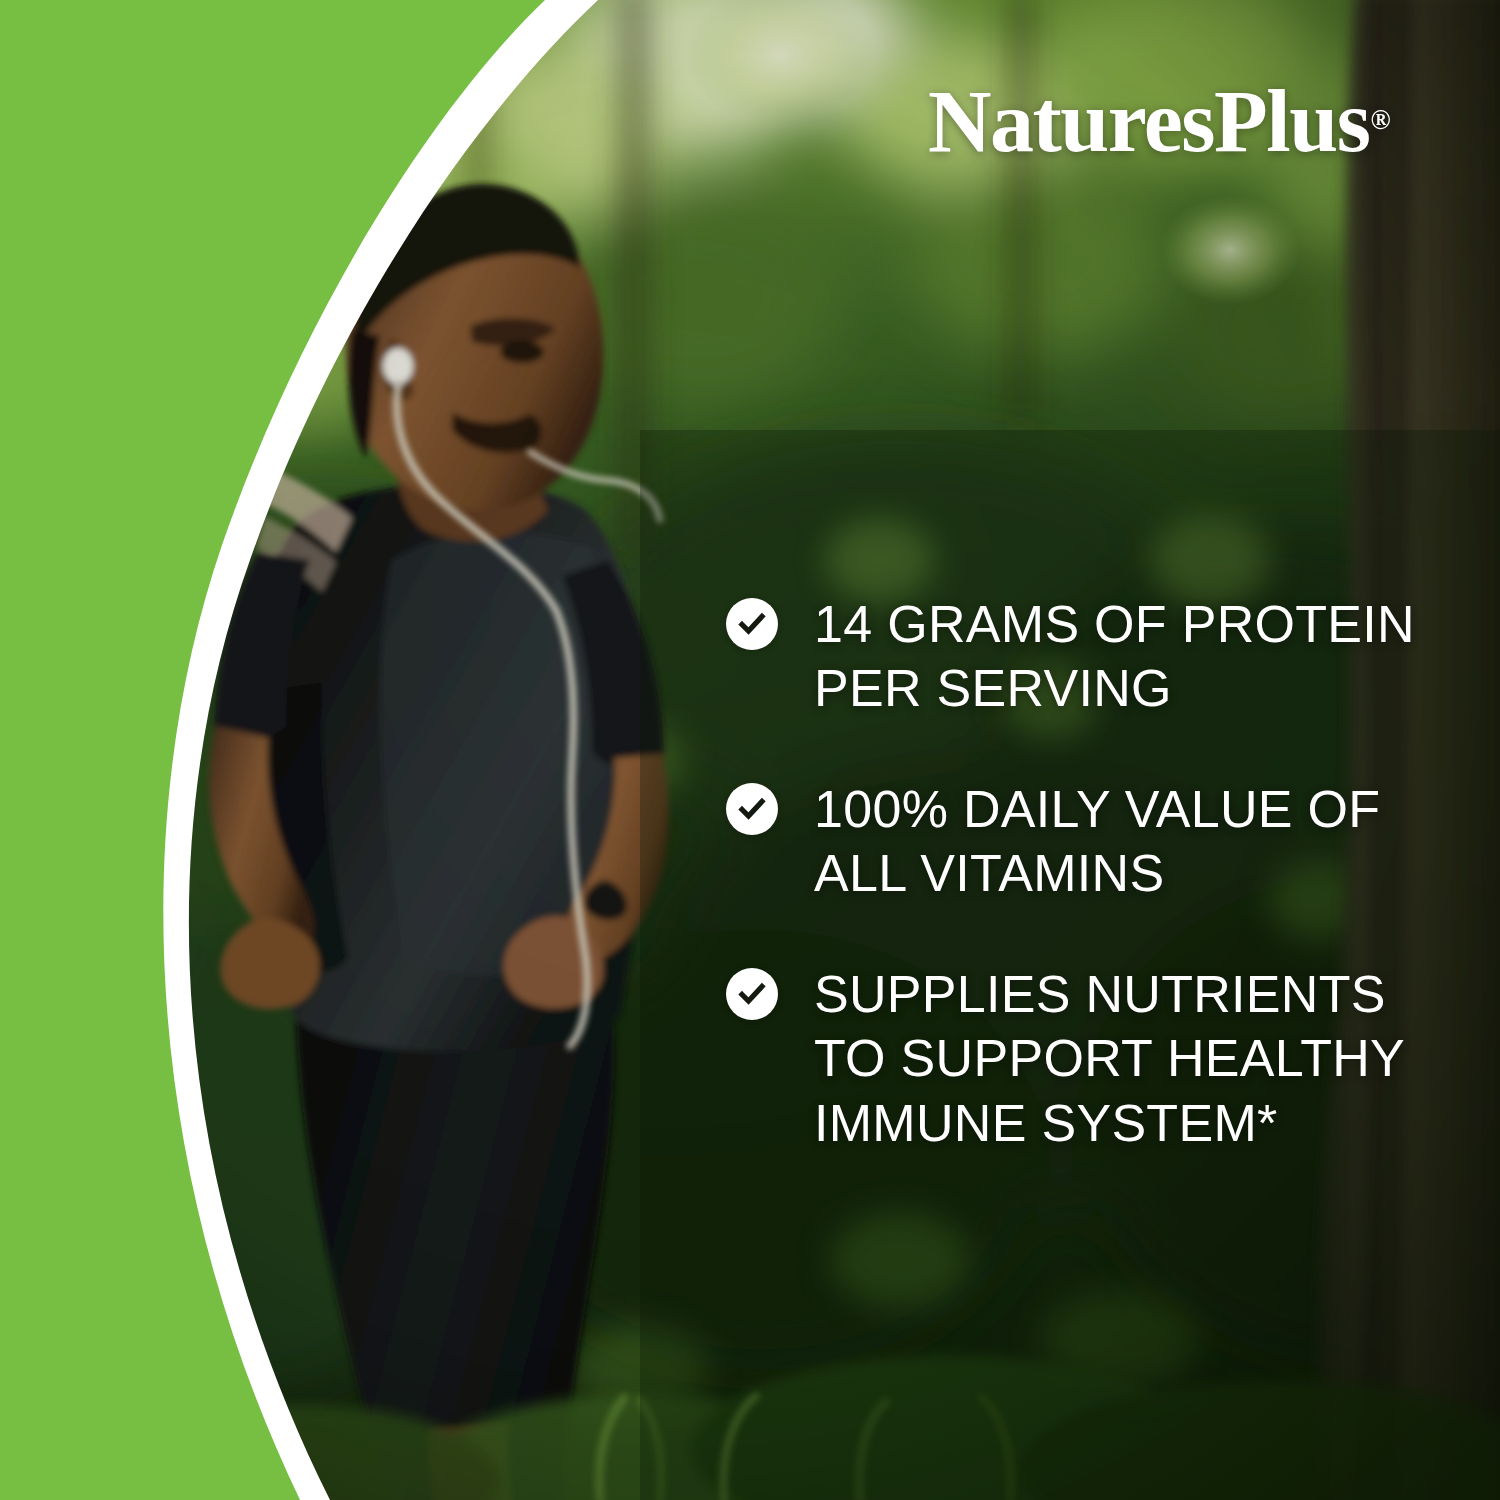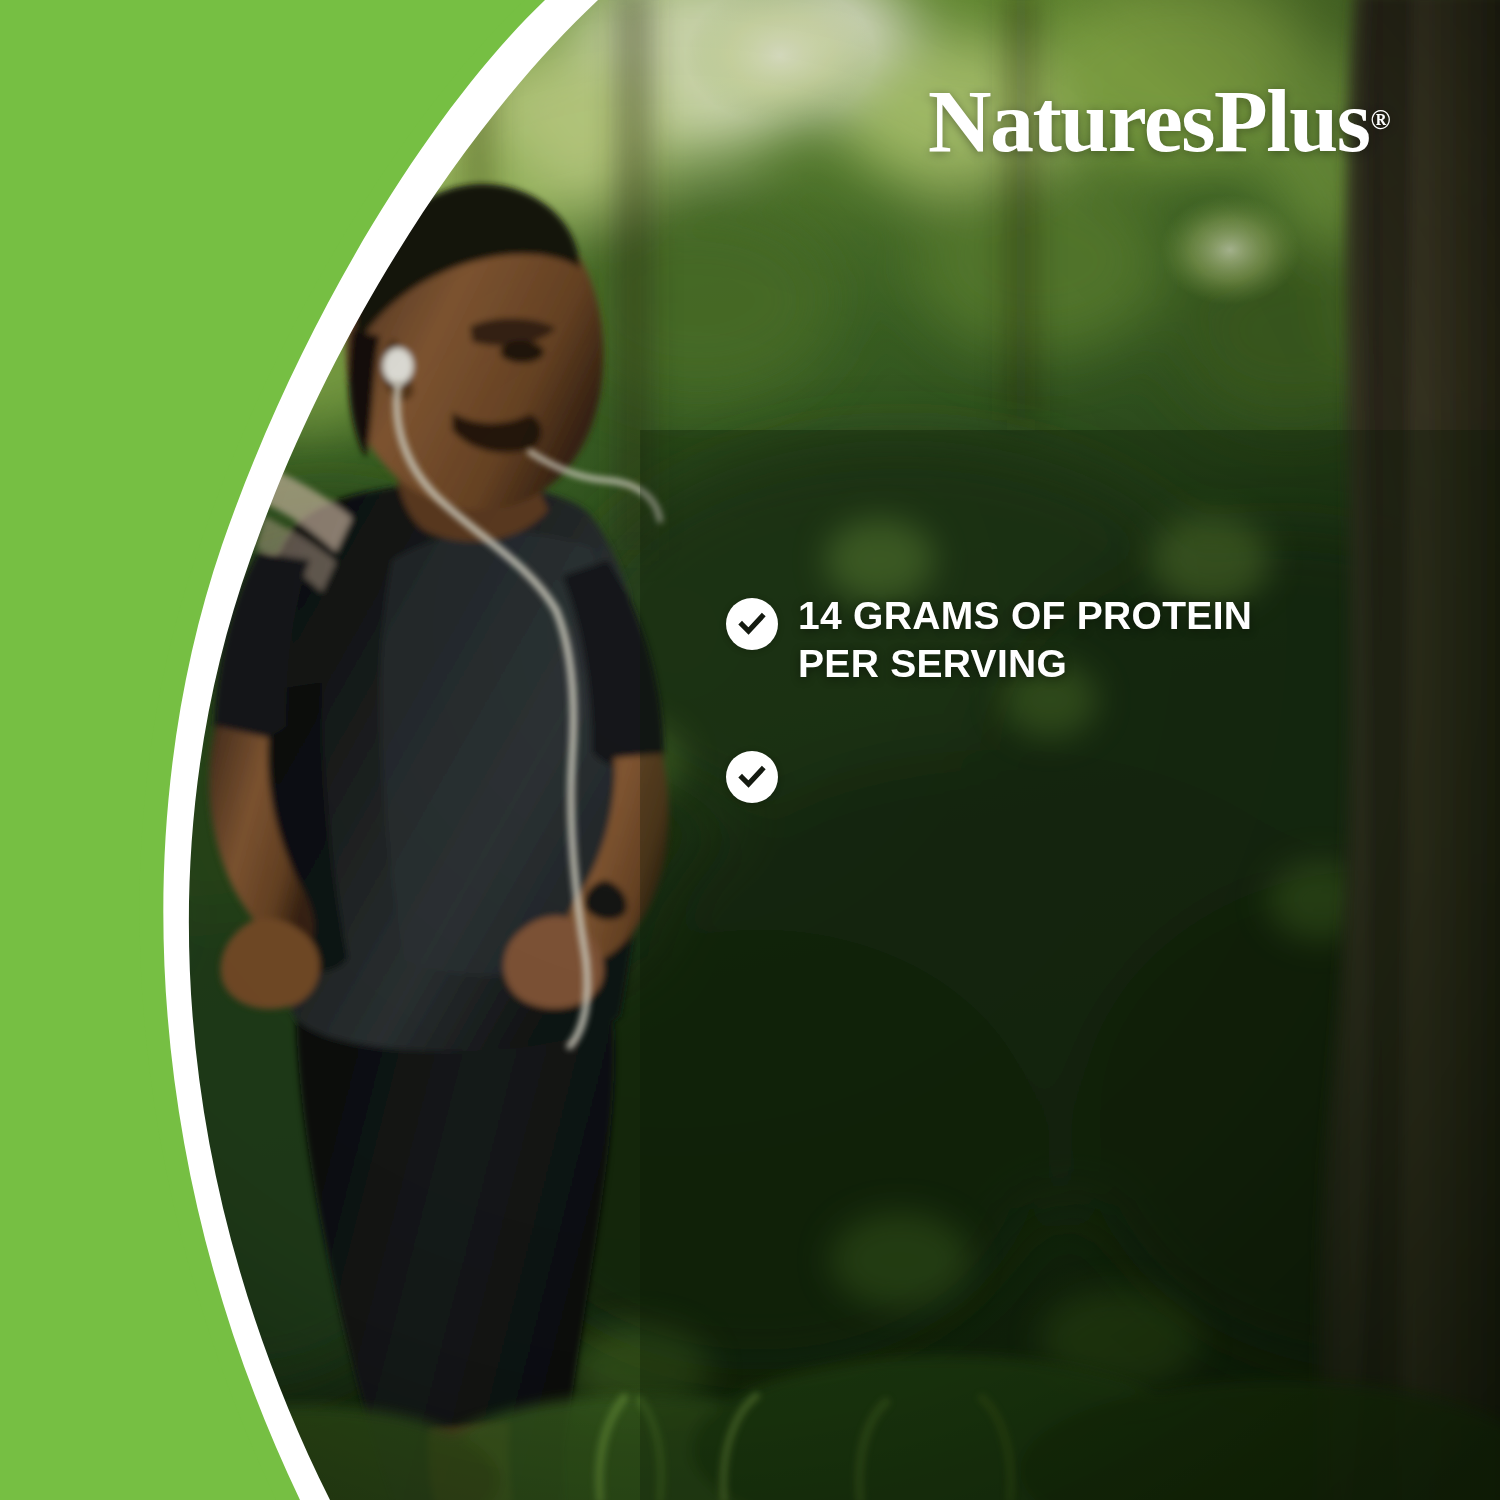--- a/index.html
+++ b/index.html
@@ -84,25 +84,25 @@
     background: #ffffff;
     display: flex;
     align-items: center;
     justify-content: center;
     margin-top: 6px;
     box-shadow: 0 1px 6px rgba(0,0,0,0.25);
   }
   .check-badge svg { display: block; }
 
   .benefit-text {
-    margin-left: 20px;
+    margin-left: 36px;
     color: #ffffff;
     font-family: "Liberation Sans", sans-serif;
-    font-size: 39px;
-    font-weight: 700;
+    font-size: 52px;
+    font-weight: 400;
     line-height: 1.24;
     letter-spacing: 0.3px;
     text-transform: uppercase;
     text-shadow: 0 2px 10px rgba(0,0,0,0.45);
     white-space: pre-line;
   }
 </style>
 </head>
 <body>
 
@@ -364,19 +364,31 @@
       <span class="benefit-text">14 GRAMS OF PROTEIN
 PER SERVING</span>
     </div>
 
     <div class="benefit">
       <span class="check-badge">
         <svg width="30" height="30" viewBox="0 0 30 30" xmlns="http://www.w3.org/2000/svg">
           <path d="M5 15.5 L11.5 22 L25 7.5" fill="none" stroke="#141a10" stroke-width="5.2" stroke-linecap="square" stroke-linejoin="miter"></path>
         </svg>
       </span>
+      <span class="benefit-text">100% DAILY VALUE OF
+ALL VITAMINS</span>
     </div>
 
+    <div class="benefit">
+      <span class="check-badge">
+        <svg width="30" height="30" viewBox="0 0 30 30" xmlns="http://www.w3.org/2000/svg">
+          <path d="M5 15.5 L11.5 22 L25 7.5" fill="none" stroke="#141a10" stroke-width="5.2" stroke-linecap="square" stroke-linejoin="miter"></path>
+        </svg>
+      </span>
+      <span class="benefit-text">SUPPLIES NUTRIENTS
+TO SUPPORT HEALTHY
+IMMUNE SYSTEM*</span>
+    </div>
 
 
   </div>
 
 </div>
 
 </body></html>

